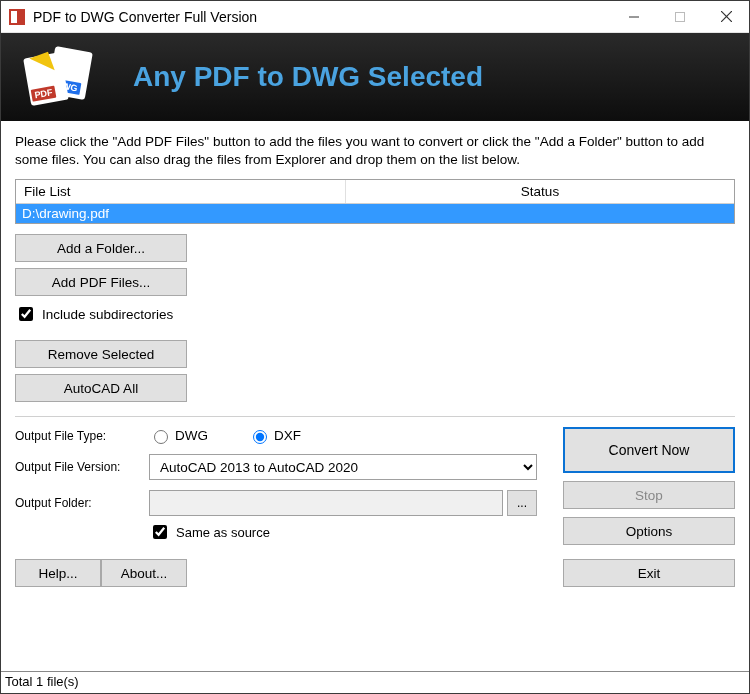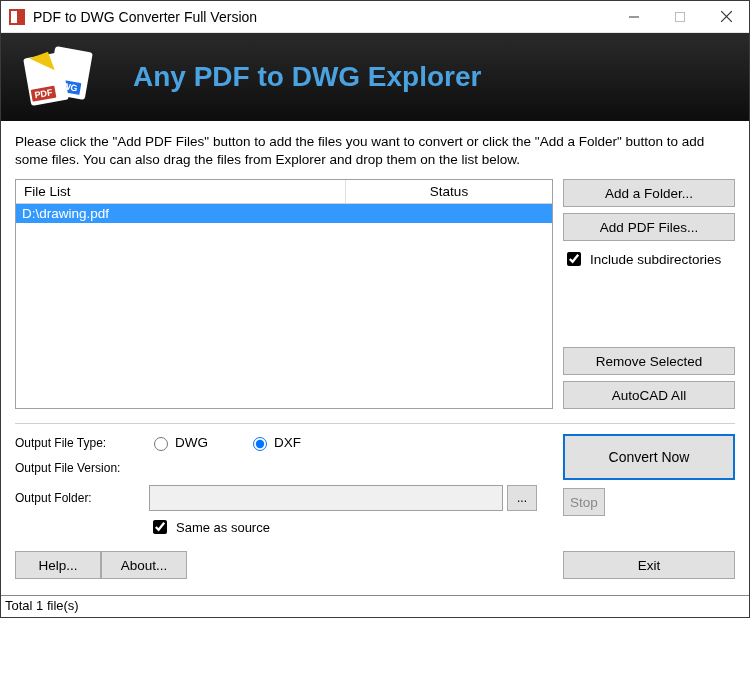--- a/index.html
+++ b/index.html
@@ -1,34 +1,34 @@
 <!DOCTYPE html>
 <html><head>
 <meta charset="utf-8">
 <style>
   * { box-sizing: border-box; font-family: "Segoe UI", Tahoma, sans-serif; }
   body { margin: 0; background: #fff; font-size: 13px; color: #000; }
-  .window { width: 750px; height: 618px; border: 1px solid #3a3a3a; background: #fff; display: flex; flex-direction: column; }
+  .window { width: 750px; height: 694px; border: 1px solid #3a3a3a; background: #fff; display: flex; flex-direction: column; }
   .titlebar { height: 32px; display: flex; align-items: center; background: #fff; border-bottom: 1px solid #e5e5e5; }
   .titlebar-icon { width: 16px; height: 16px; margin: 0 8px; background: #c0392b; position: relative; }
   .titlebar-icon::after { content: ""; position: absolute; top: 2px; left: 2px; width: 6px; height: 12px; background: #fff; }
   .titlebar-title { font-size: 14px; flex: 1; }
   .win-btn { width: 46px; height: 32px; display: flex; align-items: center; justify-content: center; font-size: 14px; color: #333; }
   .win-btn.disabled { color: #bbb; }
   .banner { height: 88px; background: linear-gradient(#2a2a2a, #0d0d0d); display: flex; align-items: center; padding: 0 24px; }
   .banner-logo { width: 72px; height: 64px; position: relative; margin-right: 12px;}
   .banner-logo .sheet1 { position:absolute; left:26px; top:4px; width:38px; height:48px; background:#fff; border-radius:3px; transform:rotate(10deg); }
   .banner-logo .sheet1::after { content:"DWG"; position:absolute; bottom:4px; left:4px; font-size:9px; font-weight:bold; background:#1f6feb; color:#fff; padding:1px 3px; border-radius:1px;}
   .banner-logo .sheet2 { position:absolute; left:2px; top:10px; width:38px; height:48px; background:#fff; border-radius:3px; transform:rotate(-10deg); }
   .banner-logo .sheet2::after { content:"PDF"; position:absolute; bottom:4px; left:2px; font-size:9px; font-weight:bold; background:#c0392b; color:#fff; padding:1px 3px; border-radius:1px;}
   .banner-logo .arrow { position:absolute; left:6px; top:6px; width:0; height:0; border-left:14px solid transparent; border-right:14px solid transparent; border-bottom:14px solid #f1c40f; transform: rotate(25deg);}
   .banner-title { font-size: 28px; font-weight: bold; color: #4aa3e0; margin-left: 24px; }
   .content { flex: 1; padding: 12px 14px 8px 14px; display: flex; flex-direction: column; }
   .instructions { font-size: 13.5px; line-height: 1.35; margin-bottom: 10px; }
-  .upper { display: flex; gap: 10px; }
+  .upper { display: flex; gap: 10px; flex-direction: column; }
   .list-wrap { flex: 1; border: 1px solid #a0a0a0; background: #fff; height: 230px; display: flex; flex-direction: column; }
   .list-header { display: flex; border-bottom: 1px solid #d0d0d0; }
   .list-header-cell { padding: 4px 8px; border-right: 1px solid #e0e0e0; font-size: 13.5px; background: #fff; position: relative; }
   .list-header-cell:last-child { border-right: none; }
   .lh-file { width: 330px; }
   .lh-status { flex: 1; text-align: center; }
   .list-body { flex: 1; overflow: auto; }
   .row { display: flex; }
   .row.selected { background: #3399ff; color: #fff; }
   .cell { padding: 2px 6px; font-size: 13.5px; }
@@ -52,21 +52,21 @@
   .right-col { width: 172px; margin-left: 26px; display: flex; flex-direction: column; }
   .convert-btn { height: 46px; border: 2px solid #0a72d4; background: #e1e1e1; font-size: 14px; cursor: pointer; }
   .lower-area { display: flex; }
   .left-forms { flex: 1; }
   .same-row { display: flex; align-items: center; padding-left: 134px; gap: 6px; margin-top: -4px;}
   .footer-btns { display: flex; gap: 0; margin-top: 14px; align-items: center;}
   .footer-btns .btn { width: 86px; }
   .footer-btns .exit-wrap { margin-left: auto; width: 172px;}
   .footer-btns .exit-wrap .btn { width: 100%;}
   .statusbar { height: 22px; border-top: 1px solid #888888; padding: 2px 4px; font-size: 13px; display: flex; }
-  .right-actions { display: flex; flex-direction: row; gap: 8px; margin-top: 8px;}
+  .right-actions { display: flex; flex-direction: column; gap: 8px; margin-top: 8px;}
   .right-actions .btn { height: 28px; }
 </style>
 </head>
 <body>
 
 <div class="window">
 
   <div class="titlebar">
     <div class="titlebar-icon"></div>
     <div class="titlebar-title">PDF to DWG Converter Full Version</div>
@@ -87,21 +87,21 @@
         </svg>
     </div>
   </div>
 
   <div class="banner">
     <div class="banner-logo">
       <div class="sheet1"></div>
         <div class="sheet2"></div>
         <div class="arrow"></div>
     </div>
-    <div class="banner-title">Any PDF to DWG Explorer</div>
+    <div class="banner-title">Any PDF to DWG Selected</div>
   </div>
 
   <div class="content">
     <div class="instructions">Please click the "Add PDF Files" button to add the files you want to convert or click the "Add a Folder" button to add some files. You can also drag the files from Explorer and drop them on the list below.</div>
 
     <div class="upper">
       <div class="list-wrap">
         <div class="list-header">
           <div class="list-header-cell lh-file">File List</div>
           <div class="list-header-cell lh-status">Status</div>
@@ -139,36 +139,40 @@
               <span>DWG</span>
             </label>
             <label class="radio-item">
               <input type="radio" name="ft" checked="" style="">
               <span>DXF</span>
             </label>
           </div>
         </div>
         <div class="form-row">
           <div class="form-label">Output File Version:</div>
+          <select class="select">
+            <option>AutoCAD 2013 to AutoCAD 2020</option>
+          </select>
         </div>
         <div class="form-row">
           <div class="form-label">Output Folder:</div>
           <input class="folder-input" disabled="" value="" style="">
           <div class="browse-btn">...</div>
         </div>
         <div class="same-row">
           <input type="checkbox" checked="" style="width: 14px; height: 14px; accent-color: rgb(0, 0, 0);">
           <span>Same as source</span>
         </div>
       </div>
 
       <div class="right-col">
         <button class="convert-btn">Convert Now</button>
         <div class="right-actions">
           <button class="btn" disabled="">Stop</button>
+          <button class="btn">Options</button>
         </div>
       </div>
     </div>
 
     <div class="footer-btns">
       <button class="btn">Help...</button>
       <button class="btn">About...</button>
       <div class="exit-wrap"><button class="btn">Exit</button></div>
     </div>
   </div>

